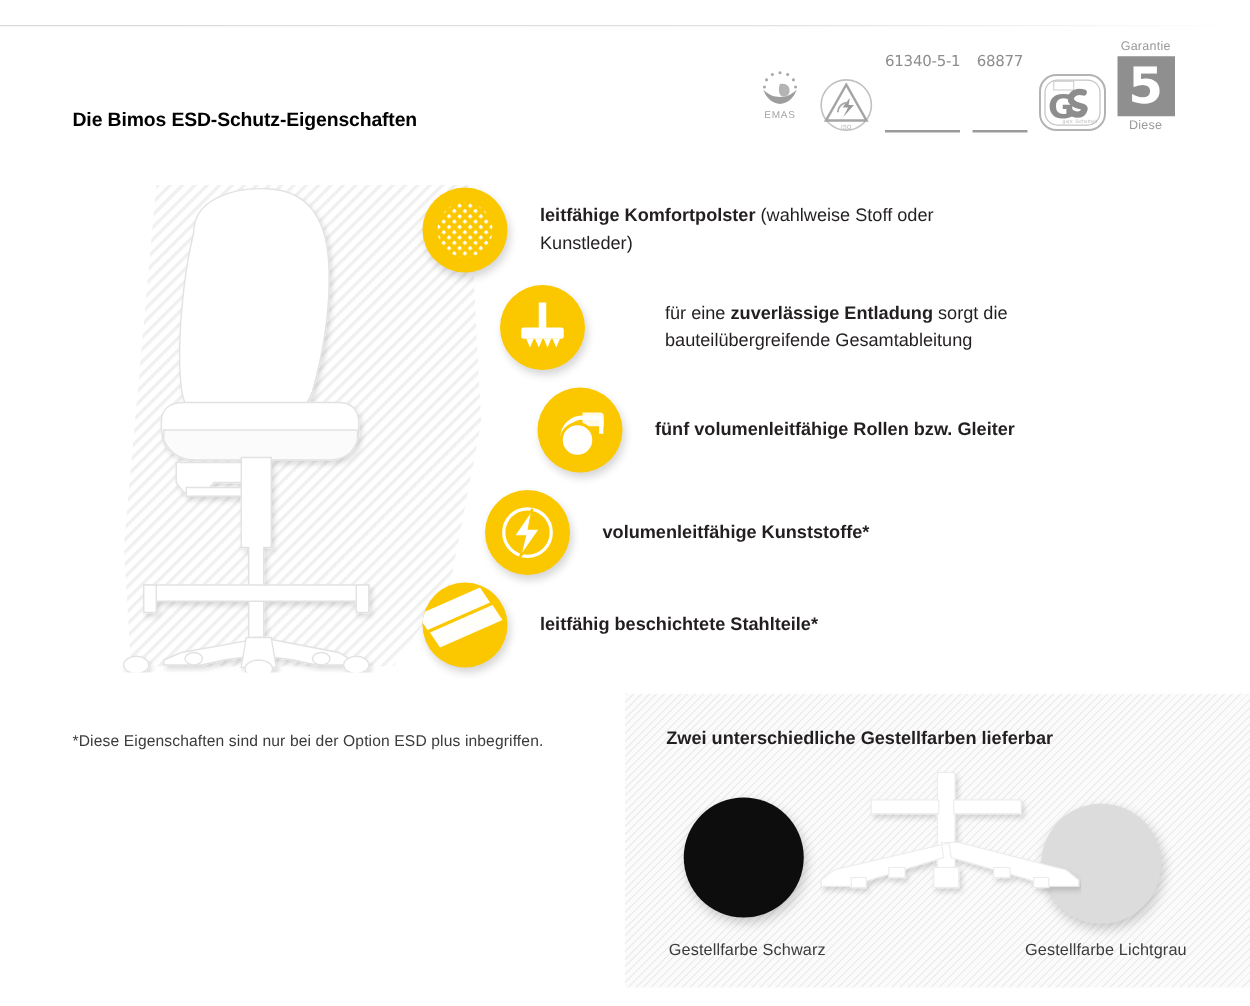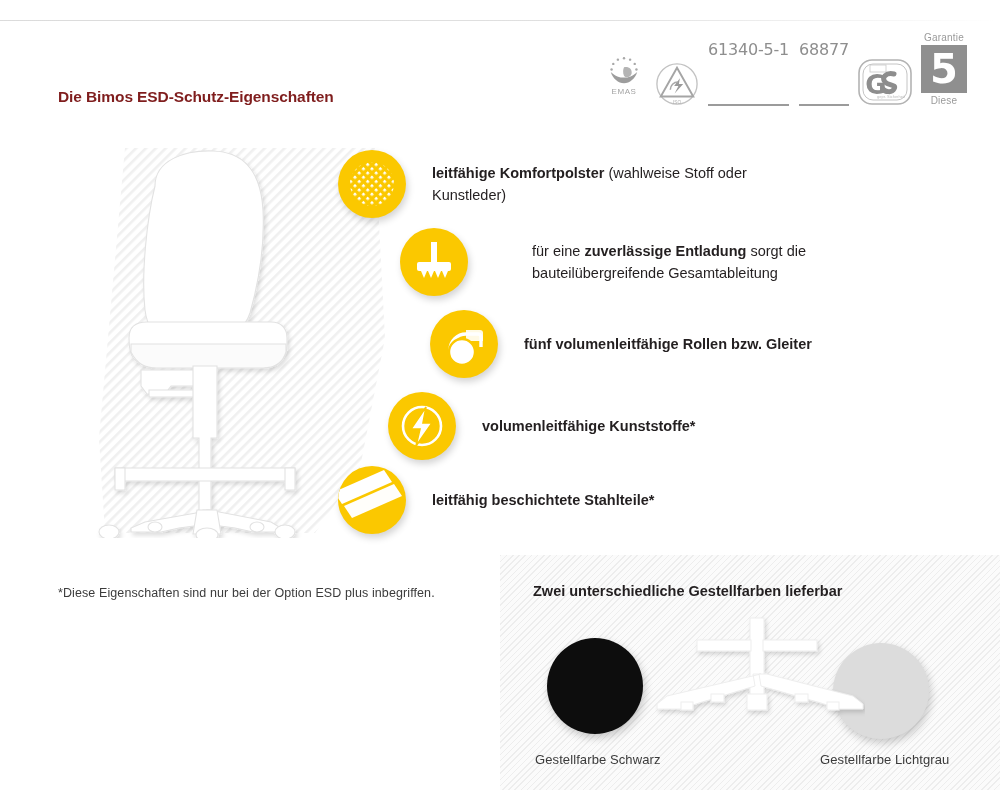--- a/index.html
+++ b/index.html
@@ -37,21 +37,21 @@
       rgba(0,0,0,0.00) 100%);
   }
 
   
   #page-title {
     position: absolute;
     left: 58px; top: 88px;
     font-size: 15.5px;
     font-weight: bold;
     letter-spacing: -0.1px;
-    color: #7f1d1d;
+    color: #000000;
   }
 
   
   #cert-strip {
     position: absolute;
     left: 600px; top: 26px;
     height: 80px;
     display: flex;
     align-items: flex-end;
     gap: 6px;
@@ -92,21 +92,21 @@
   }
   .cert-norm .norm-top {
     font-size: 23px; line-height: 25px;
     letter-spacing: 0.5px;
     text-align: center;
     font-family: "DejaVu Sans", sans-serif;
     font-weight: 400;
     padding: 1px 0 0 0;
   }
   .cert-norm .norm-bot {
-    font-size: 16px; line-height: 19px;
+    font-size: 12px; line-height: 19px;
     letter-spacing: -0.2px;
     text-align: center;
     font-family: "DejaVu Sans", sans-serif;
     padding-bottom: 1px;
   }
 
   
   .cert-gs { width: 56px; height: 48px; }
   .cert-gs svg { width: 56px; height: 48px; }
 

